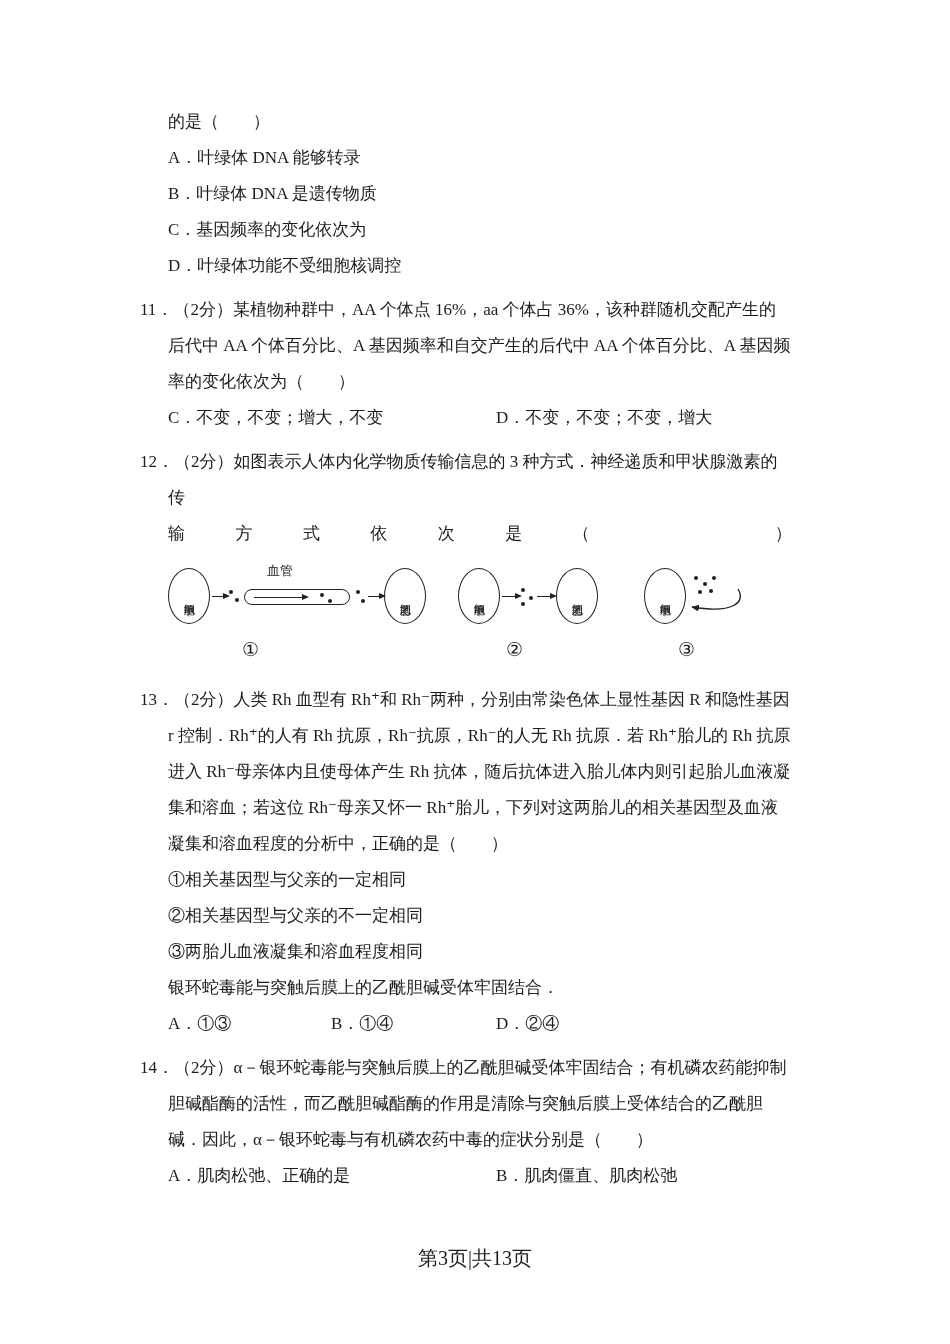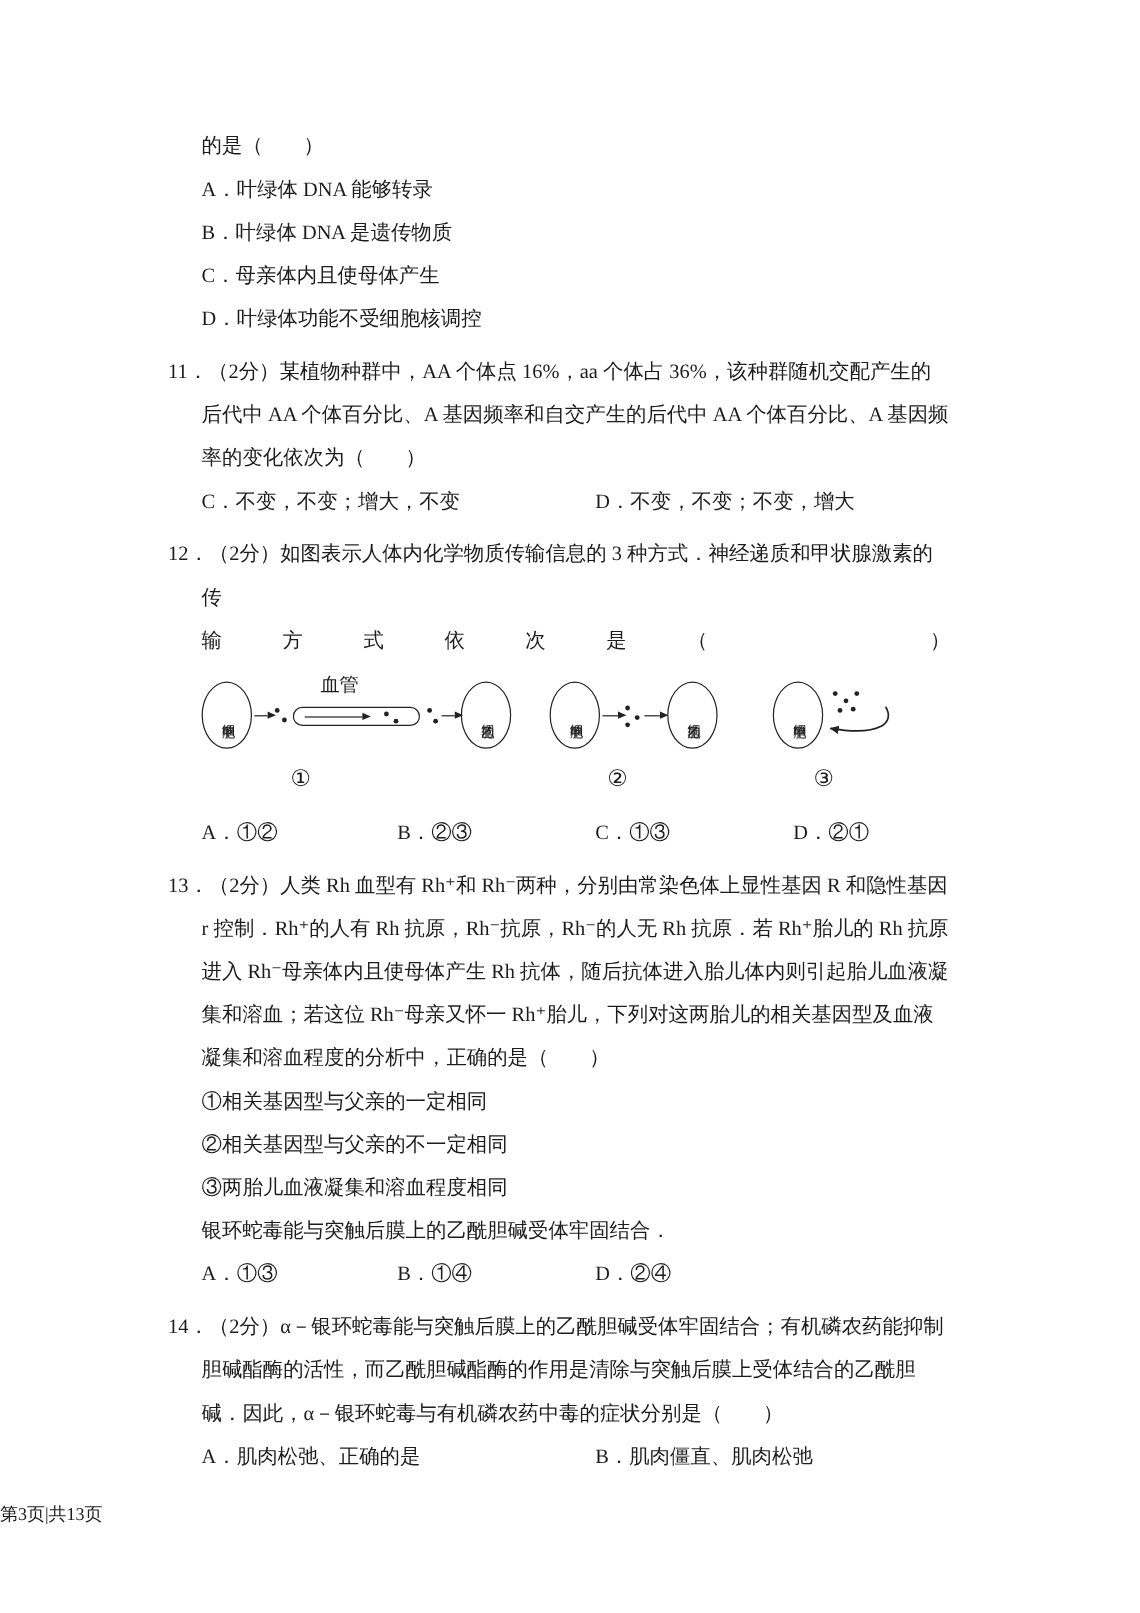--- a/index.html
+++ b/index.html
@@ -33,39 +33,39 @@
   }
   .dot { position: absolute; width: 4px; height: 4px; background: #222; border-radius: 50%; }
   .harrow { position: absolute; border-top: 1.4px solid #222; }
   .harrow::after {
     content: ""; position: absolute; right: -7px; top: -4.5px;
     width: 0; height: 0;
     border-left: 7px solid #222;
     border-top: 3.8px solid transparent; border-bottom: 3.8px solid transparent;
   }
   .tube { position: absolute; border: 1.3px solid #222; border-radius: 8px / 50%; }
-  .vessel-label { position: absolute; font-size: 16px; line-height: 1; }
+  .vessel-label { position: absolute; font-size: 13px; line-height: 1; }
   .fig-num { position: absolute; font-size: 19px; line-height: 1; }
   .loop { position: absolute; }
 
   .footer {
     position: absolute; left: 0; right: 0; bottom: 72px;
-    text-align: left; font-size: 15px; color: #1c1c1c;
+    text-align: center; font-size: 20px; color: #1c1c1c;
   }
 </style>
 </head>
 <body>
 
 <div class="page">
 
   <section class="q">
     <p class="line indent">的是（　　）</p>
     <p class="line indent">A．叶绿体 DNA 能够转录</p>
     <p class="line indent">B．叶绿体 DNA 是遗传物质</p>
-    <p class="line indent">C．母亲体内且使母体产生</p>
+    <p class="line indent">C．基因频率的变化依次为</p>
     <p class="line indent">D．叶绿体功能不受细胞核调控</p>
   </section>
 
   <section class="q">
     <p class="line stem"><span>11．</span><span>（2分）某植物种群中，AA 个体点 16%，aa 个体占 36%，该种群随机交配产生的后代中 AA 个体百分比、A 基因频率和自交产生的后代中 AA 个体百分比、A 基因频率的变化依次为（　　）</span></p>
     <div class="opt2">
       <span>C．不变，不变；增大，不变</span>
       <span>D．不变，不变；不变，增大</span>
     </div>
   </section>
@@ -120,26 +120,20 @@
         <defs>
           <marker id="ah" markerWidth="7" markerHeight="7" refX="5" refY="2.5" orient="auto">
             <path d="M0,0 L5.5,2.5 L0,5 Z" fill="#222"></path>
           </marker>
         </defs>
         <path d="M52 3 C 60 16, 48 28, 6 21" fill="none" stroke="#222" stroke-width="1.4" marker-end="url(#ah)"></path>
       </svg>
       <span class="fig-num" style="left:510px; top:82px;">③</span>
     </div>
 
-    <div class="opt4">
-      <span>A．①②</span>
-      <span>B．②③</span>
-      <span>C．①③</span>
-      <span>D．②①</span>
-    </div>
   </section>
 
   <section class="q">
     <p class="line stem"><span>13．</span><span>（2分）人类 Rh 血型有 Rh⁺和 Rh⁻两种，分别由常染色体上显性基因 R 和隐性基因 r 控制．Rh⁺的人有 Rh 抗原，Rh⁻抗原，Rh⁻的人无 Rh 抗原．若 Rh⁺胎儿的 Rh 抗原进入 Rh⁻母亲体内且使母体产生 Rh 抗体，随后抗体进入胎儿体内则引起胎儿血液凝集和溶血；若这位 Rh⁻母亲又怀一 Rh⁺胎儿，下列对这两胎儿的相关基因型及血液凝集和溶血程度的分析中，正确的是（　　）</span></p>
     <p class="line indent">①相关基因型与父亲的一定相同</p>
     <p class="line indent">②相关基因型与父亲的不一定相同</p>
     <p class="line indent">③两胎儿血液凝集和溶血程度相同</p>
     <p class="line indent">银环蛇毒能与突触后膜上的乙酰胆碱受体牢固结合．</p>
     <div class="opt4">
       <span>A．①③</span>

